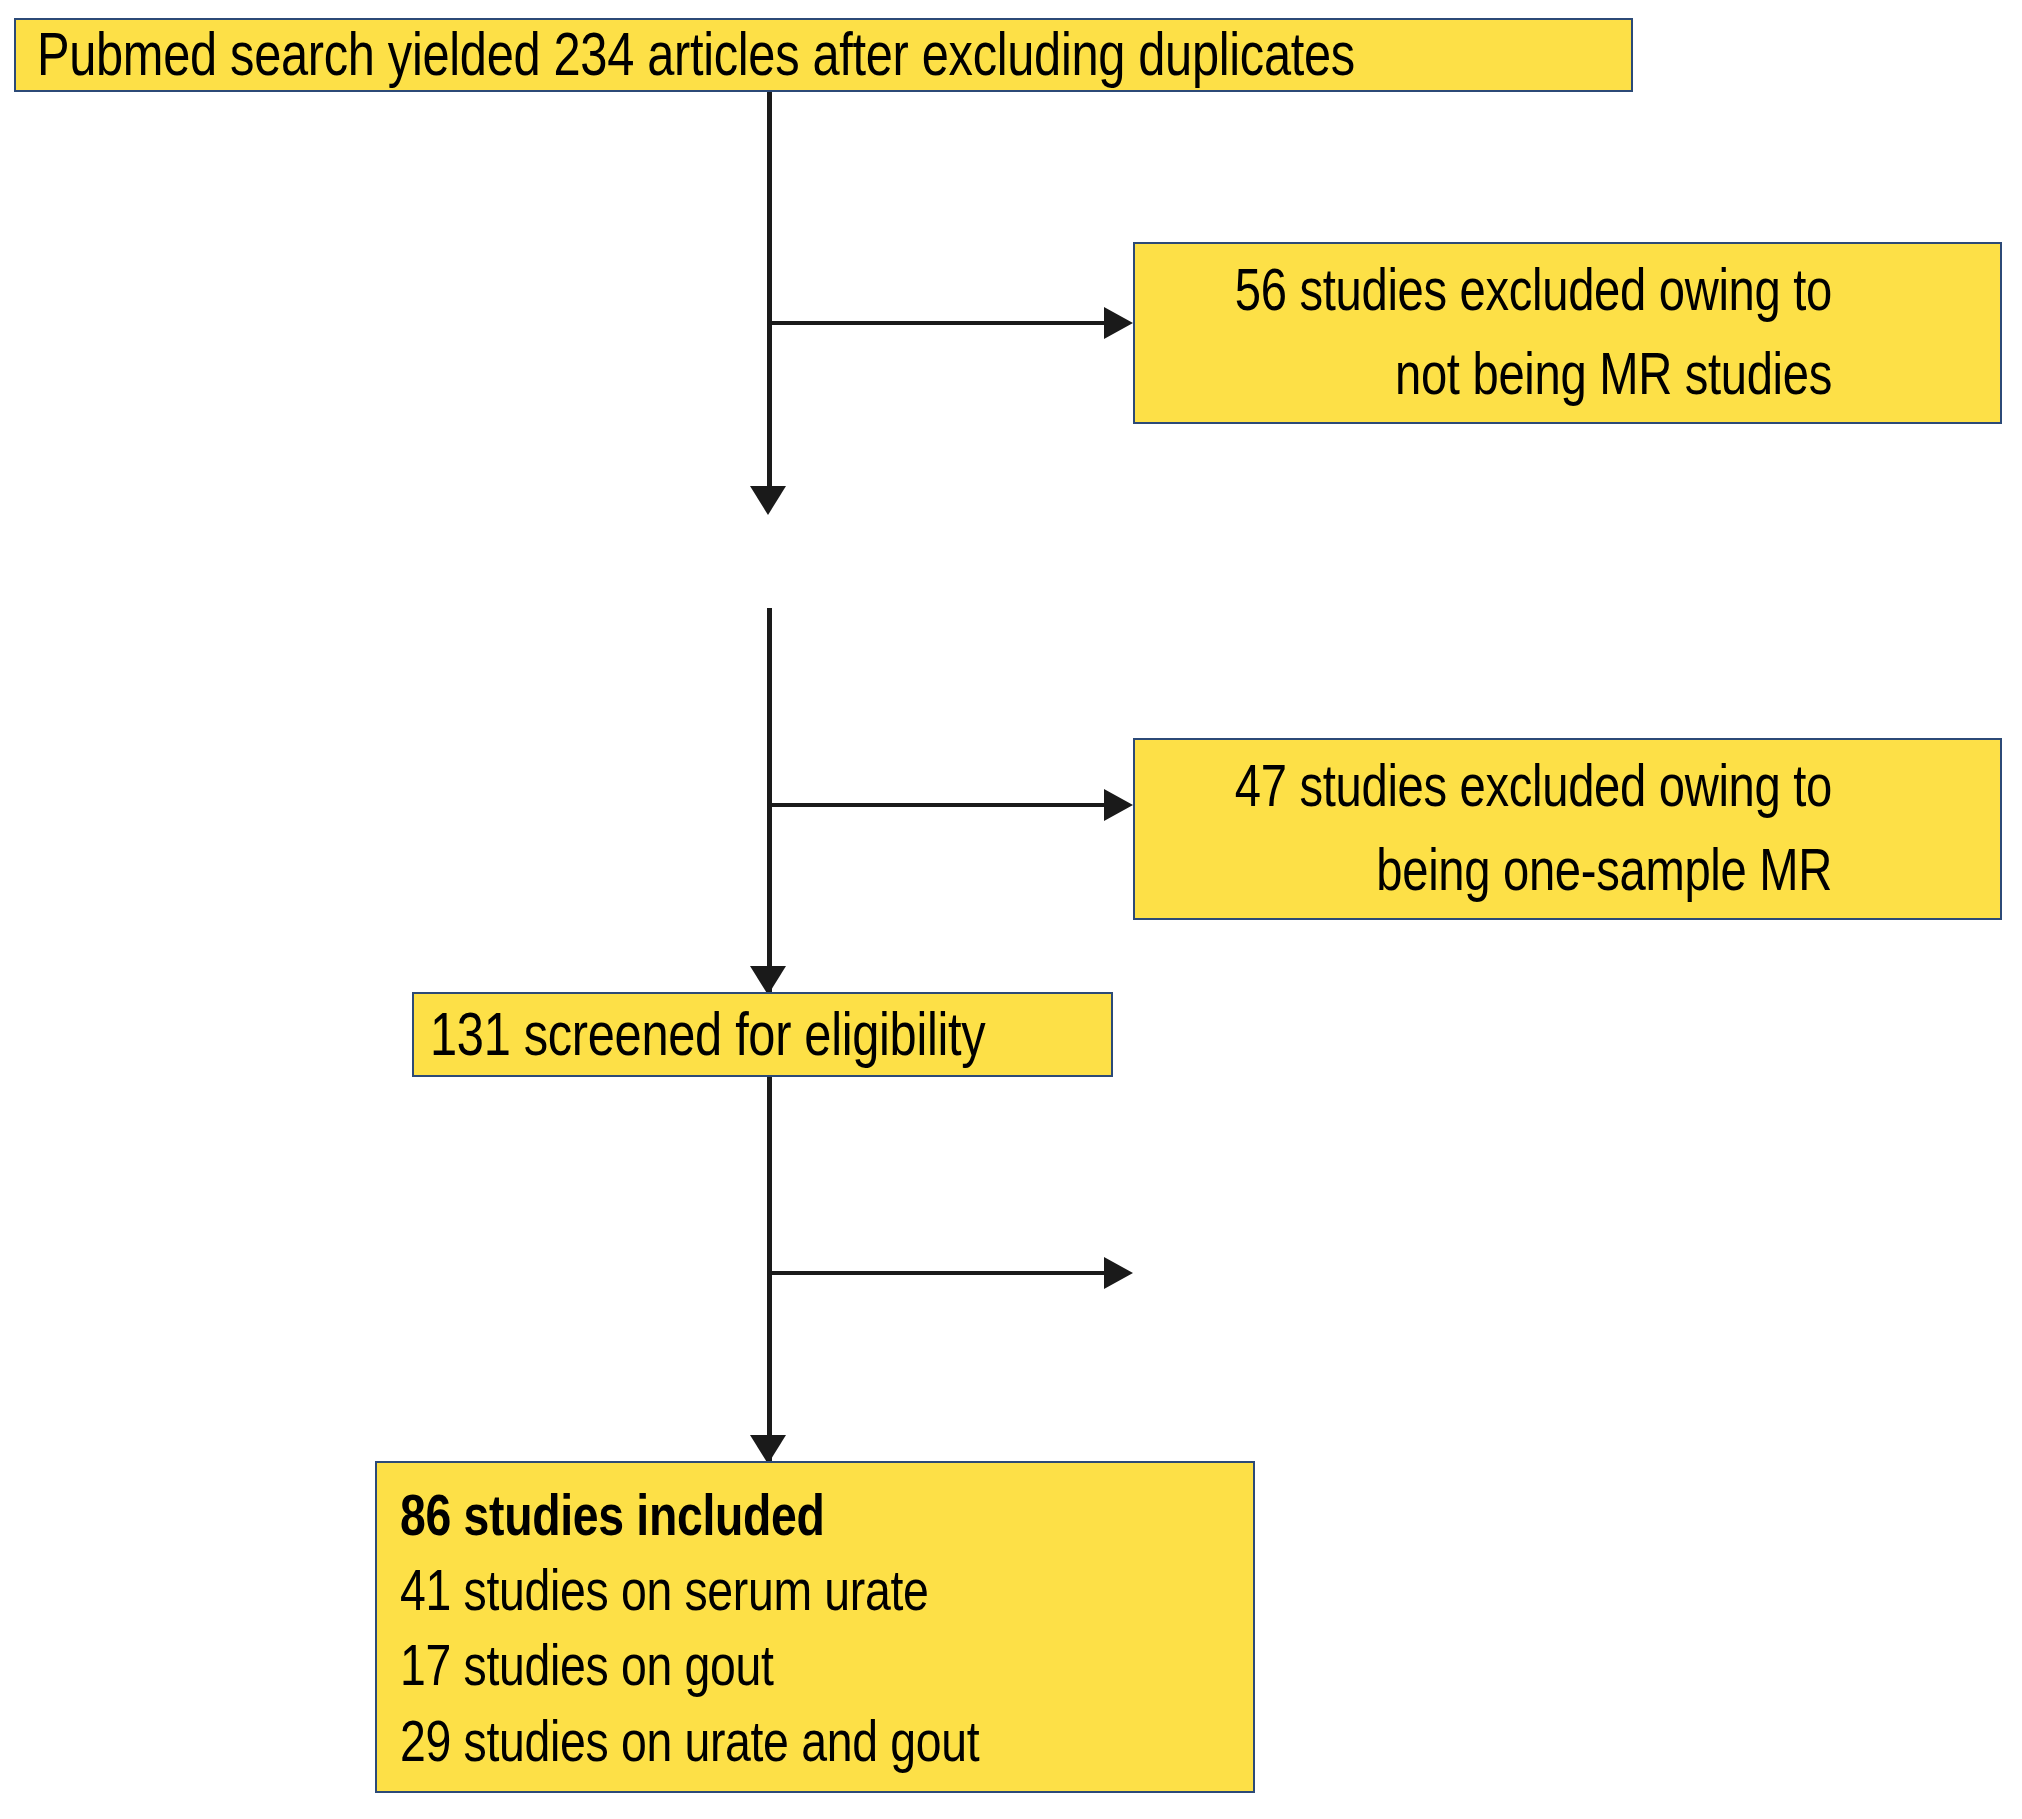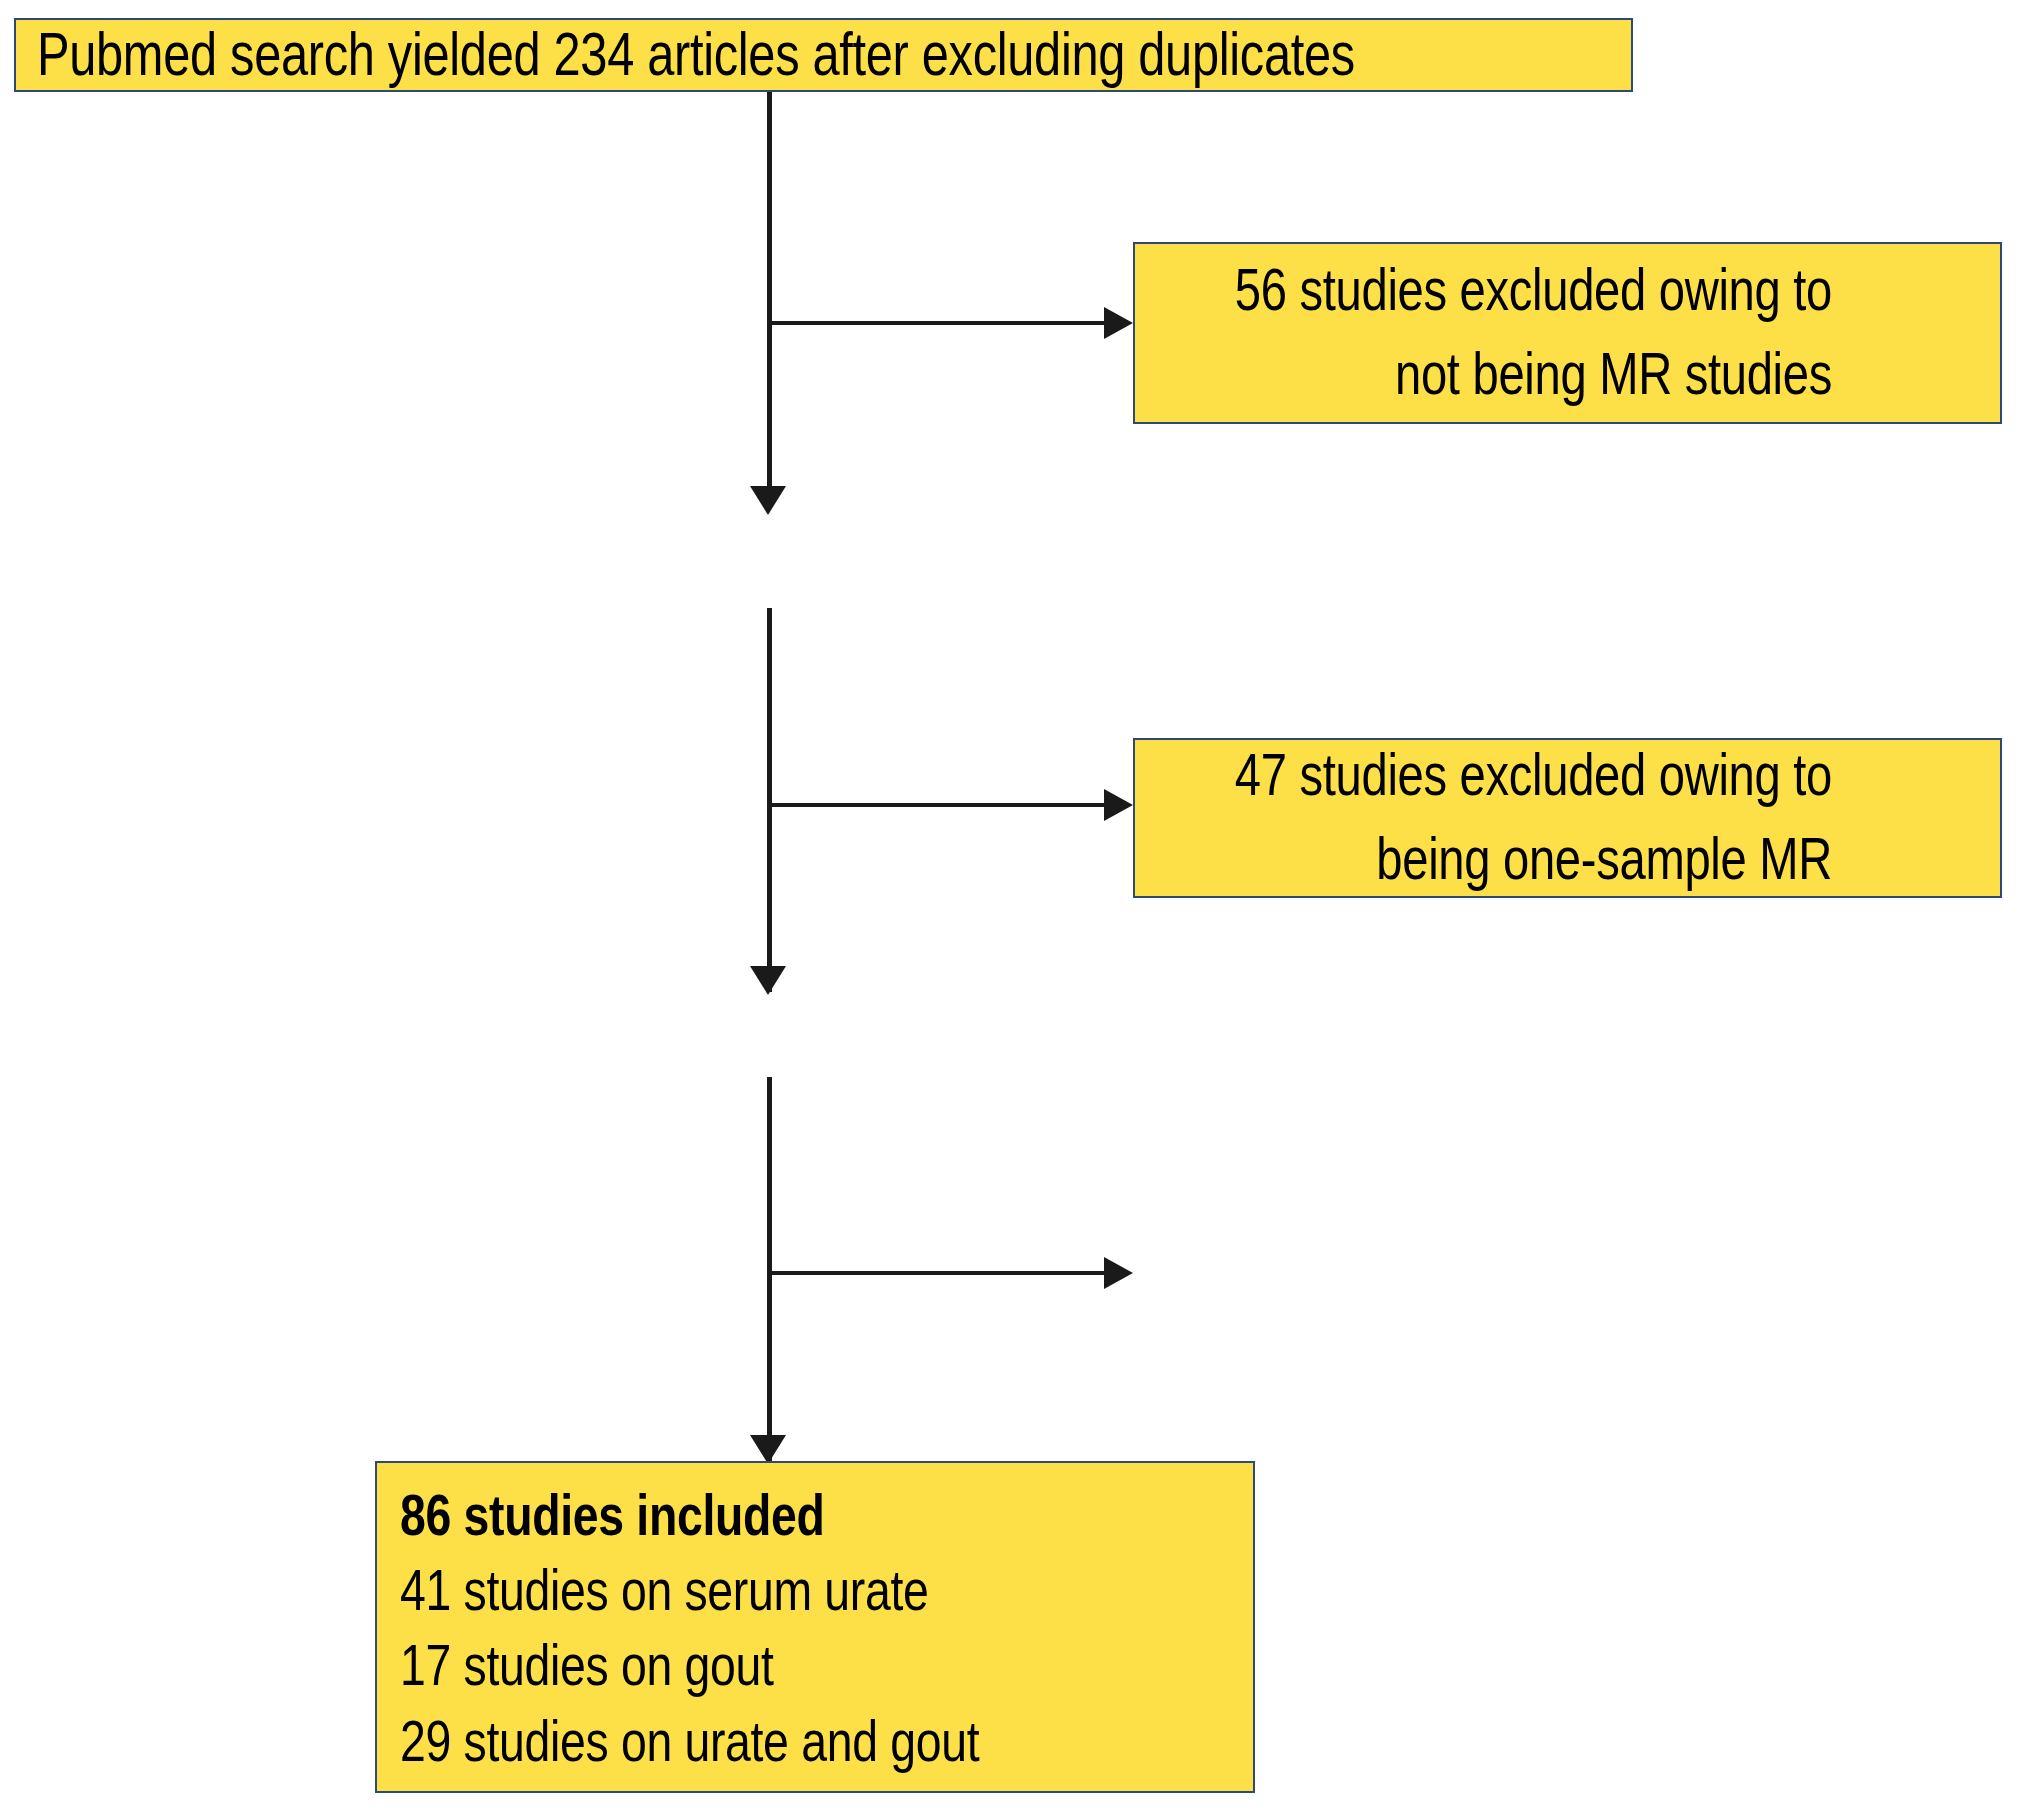--- a/index.html
+++ b/index.html
@@ -85,21 +85,21 @@
   
   .ebox {
     left: 1133px;
     width: 869px;
     padding: 0 0 0 25px;
     text-align: right;
   }
   .ebox .line { font-size: 59px; line-height: 1.42; }
 
   #box-excl-1 { top: 242px; height: 182px; }
-  #box-excl-2 { top: 738px; height: 160px; }
+  #box-excl-2 { top: 738px; height: 182px; }
   #box-excl-3 { top: 1154px; height: 249px; }
 
   
   .vline {
     position: absolute;
     width: 4.9px;
     background: #1a1a1a;
   }
   .hline {
     position: absolute;
@@ -154,20 +154,23 @@
     <span class="line">56 studies excluded owing to</span>
     <span class="line">not being MR studies</span>
   </div>
 
 
   <div class="fbox ebox" id="box-excl-2">
     <span class="line">47 studies excluded owing to</span>
     <span class="line">being one-sample MR</span>
   </div>
 
+  <div class="fbox" id="box-eligibility">
+    <span class="line">131 screened for eligibility</span>
+  </div>
 
 
   <div class="fbox" id="box-included">
     <span class="line bold">86 studies included</span>
     <span class="line">41 studies on serum urate</span>
     <span class="line">17 studies on gout</span>
     <span class="line">29 studies on urate and gout</span>
   </div>
 
 </div>

